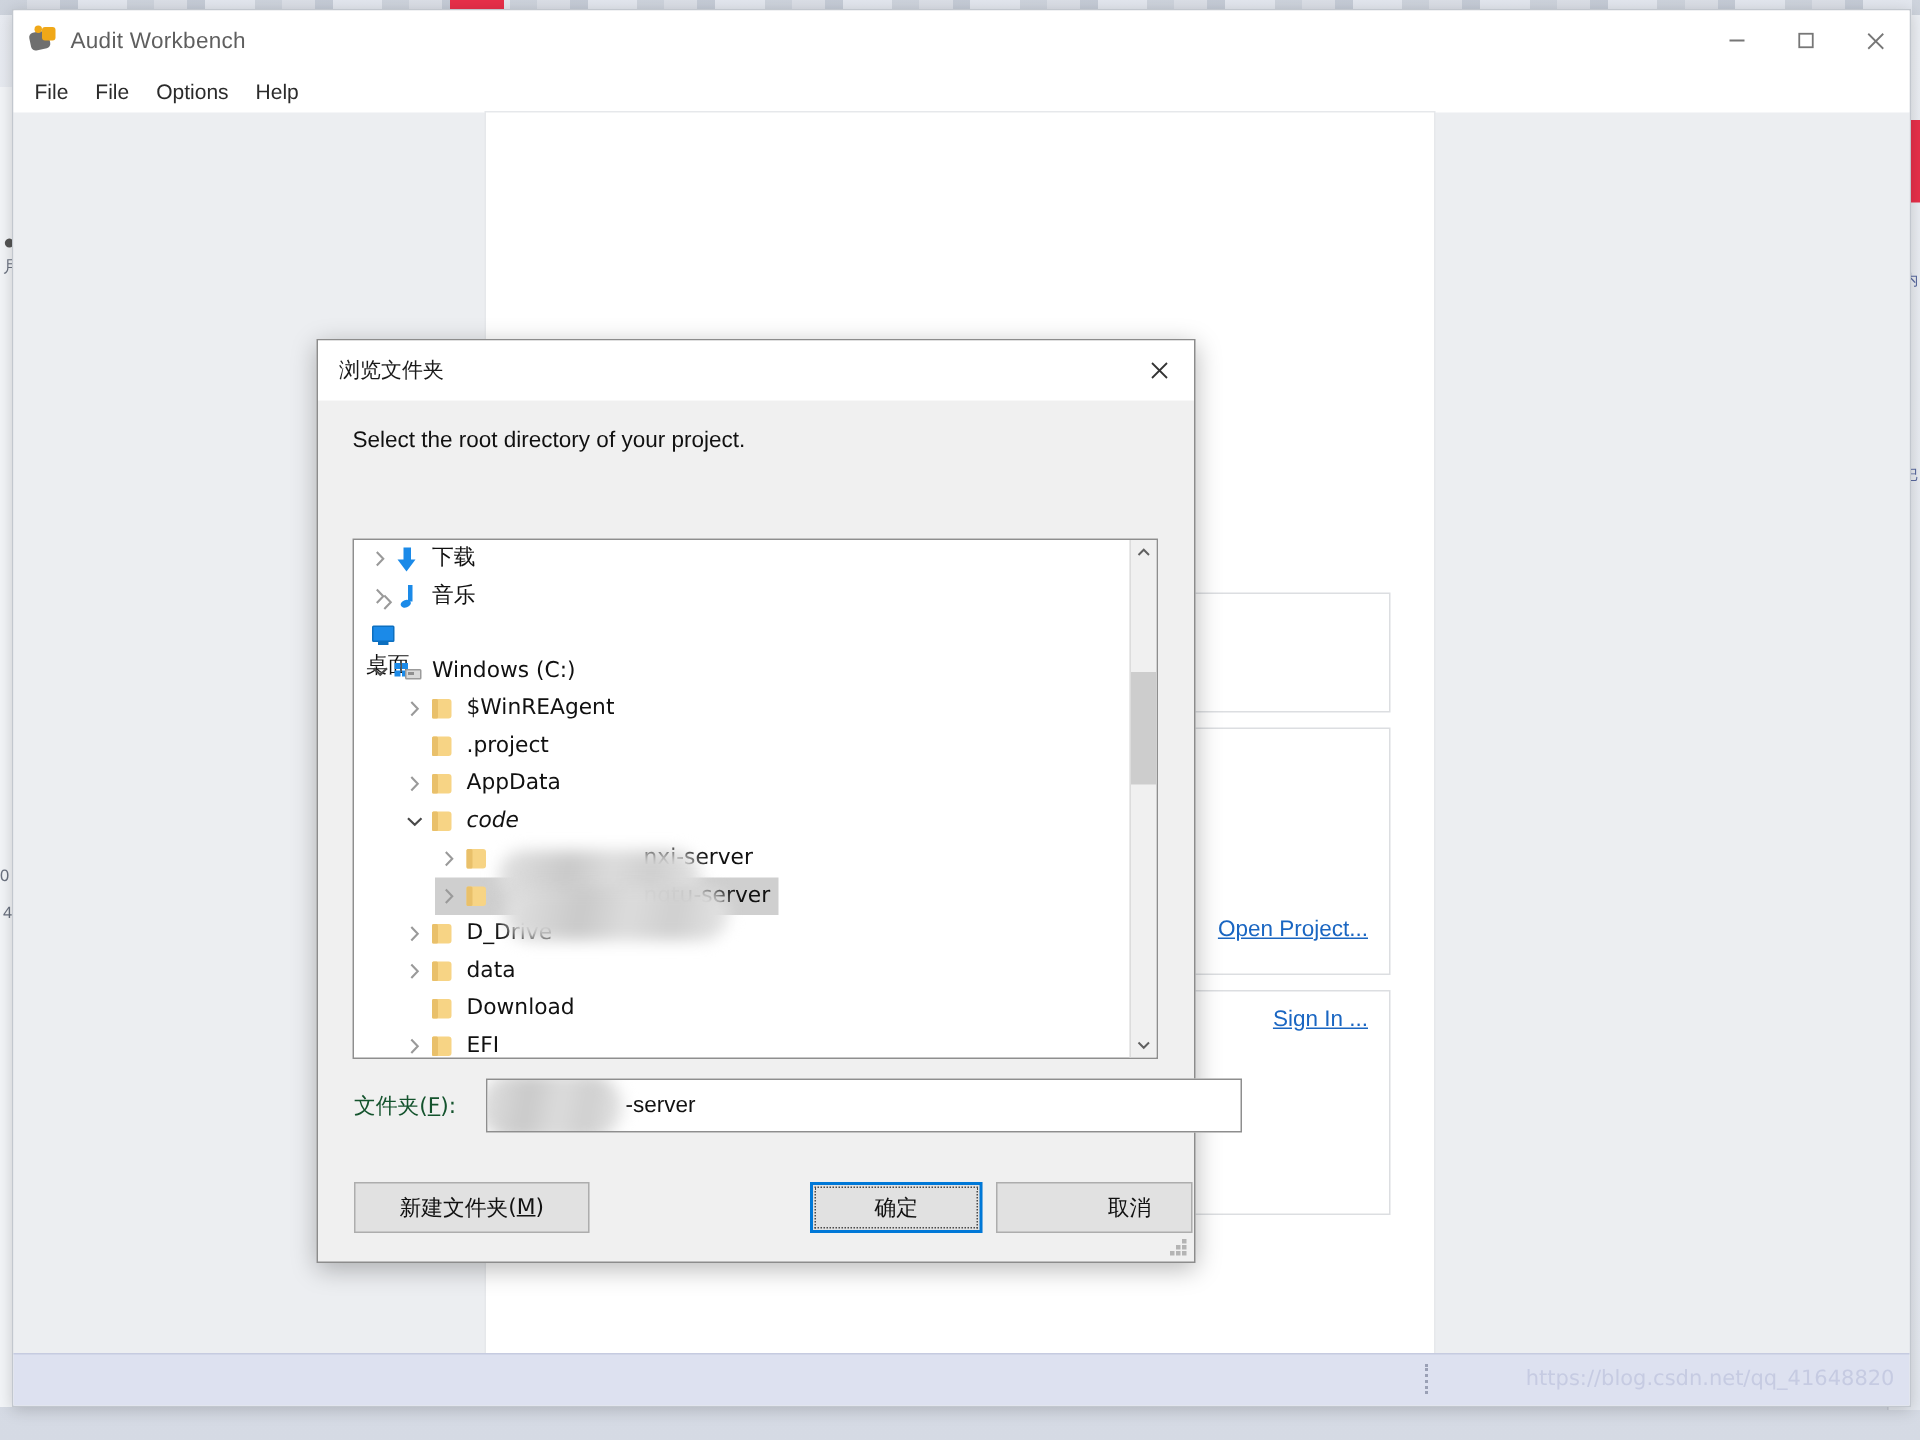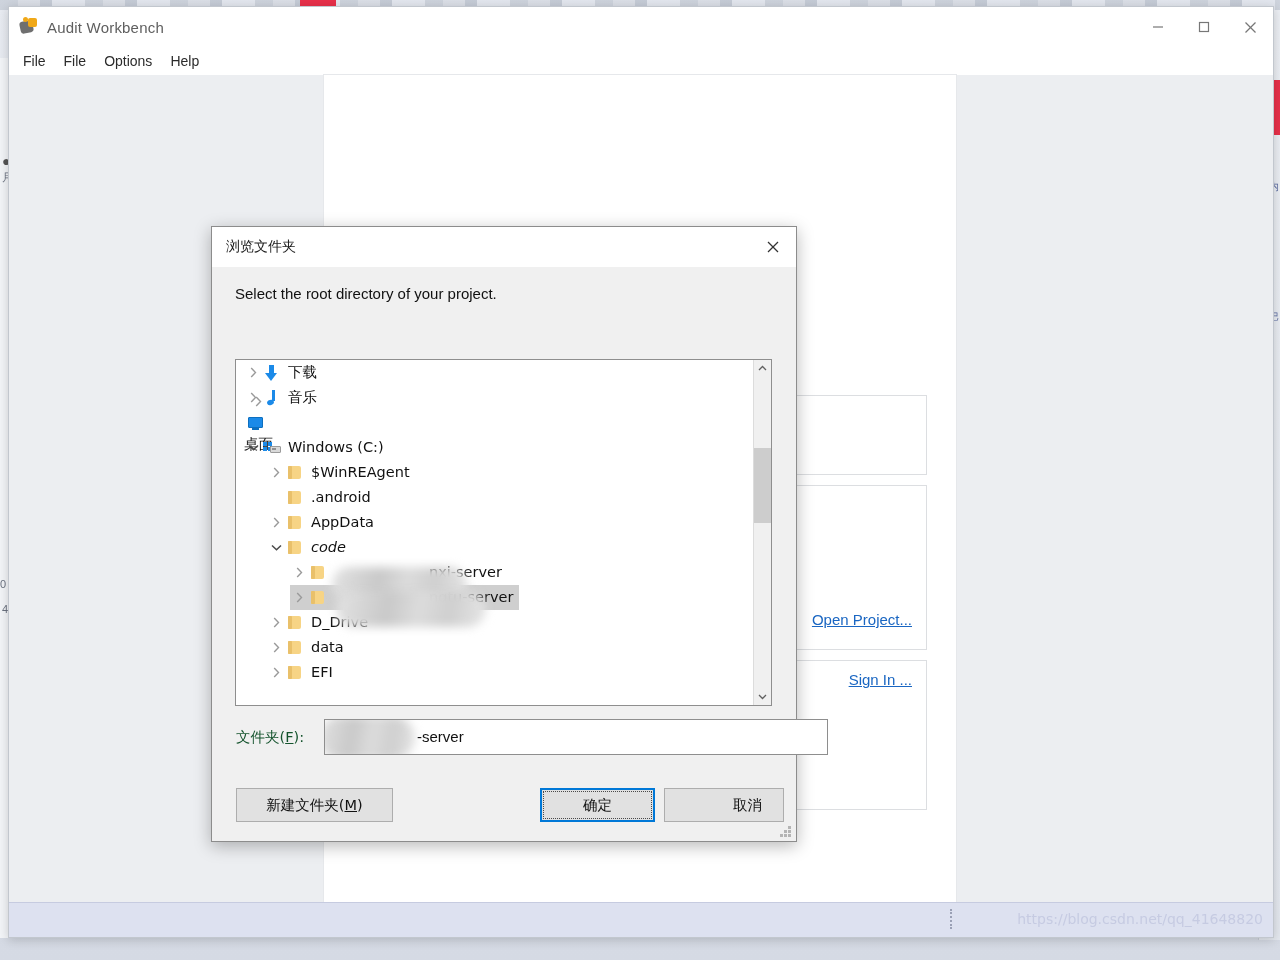--- a/index.html
+++ b/index.html
@@ -288,21 +288,21 @@
   }
   #btn-newfolder { left:24px; top:561px; width:157px; }
   #btn-ok {
     left:328px; top:561px; width:115px;
     border:2px solid #0078d7; background:#e1e1e1;
   }
   #btn-ok::after {
     content:""; position:absolute; left:1px; top:1px; right:1px; bottom:1px;
     border:1px dotted #4a4a4a;
   }
-  #btn-cancel { left:452px; top:561px; width:120px;padding-left:47px; }
+  #btn-cancel { left:452px; top:561px; width:131px;padding-left:47px; }
   #dlg-grip {
     position:absolute; right:4px; bottom:3px; width:12px; height:12px;
   }
   #dlg-grip i {
     position:absolute; width:3px; height:3px; background:#b4b4b4;
   }
 </style>
 </head>
 <body>
 
@@ -453,21 +453,21 @@
           </div>
         </div>
         <div class="tree-row">
           <div class="row-inner" style="margin-left: 31px;">
             <div class="chev empty">
               <svg width="7" height="11" viewBox="0 0 7 11">
                 <path d="M1.2 1 L5.5 5.5 L1.2 10" fill="none" stroke="#9a9a9a" stroke-width="1.4"></path>
               </svg>
             </div>
             <div class="ico folder"></div>
-            <div class="lbl">.android</div>
+            <div class="lbl">.project</div>
           </div>
         </div>
         <div class="tree-row">
           <div class="row-inner" style="margin-left: 31px;">
             <div class="chev">
               <svg width="7" height="11" viewBox="0 0 7 11">
                 <path d="M1.2 1 L5.5 5.5 L1.2 10" fill="none" stroke="#9a9a9a" stroke-width="1.4"></path>
               </svg>
             </div>
             <div class="ico folder"></div>
@@ -520,20 +520,31 @@
         </div>
         <div class="tree-row">
           <div class="row-inner" style="margin-left: 31px;">
             <div class="chev">
               <svg width="7" height="11" viewBox="0 0 7 11">
                 <path d="M1.2 1 L5.5 5.5 L1.2 10" fill="none" stroke="#9a9a9a" stroke-width="1.4"></path>
               </svg>
             </div>
             <div class="ico folder"></div>
             <div class="lbl">data</div>
+          </div>
+        </div>
+        <div class="tree-row">
+          <div class="row-inner" style="margin-left: 31px;">
+            <div class="chev empty">
+              <svg width="7" height="11" viewBox="0 0 7 11">
+                <path d="M1.2 1 L5.5 5.5 L1.2 10" fill="none" stroke="#9a9a9a" stroke-width="1.4"></path>
+              </svg>
+            </div>
+            <div class="ico folder"></div>
+            <div class="lbl">Download</div>
           </div>
         </div>
         <div class="tree-row">
           <div class="row-inner" style="margin-left: 31px;">
             <div class="chev">
               <svg width="7" height="11" viewBox="0 0 7 11">
                 <path d="M1.2 1 L5.5 5.5 L1.2 10" fill="none" stroke="#9a9a9a" stroke-width="1.4"></path>
               </svg>
             </div>
             <div class="ico folder"></div>

